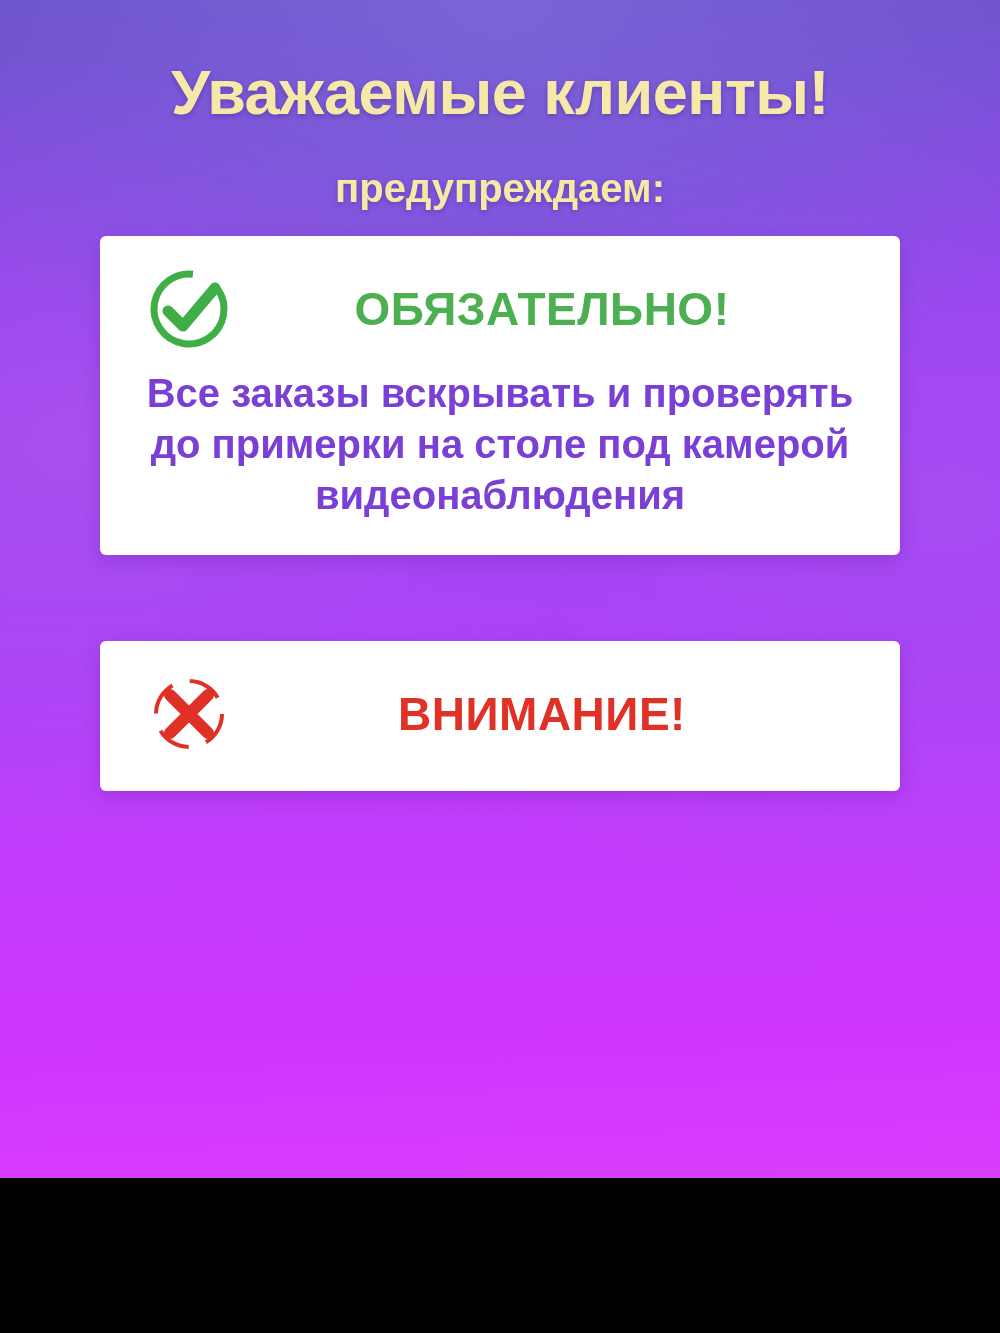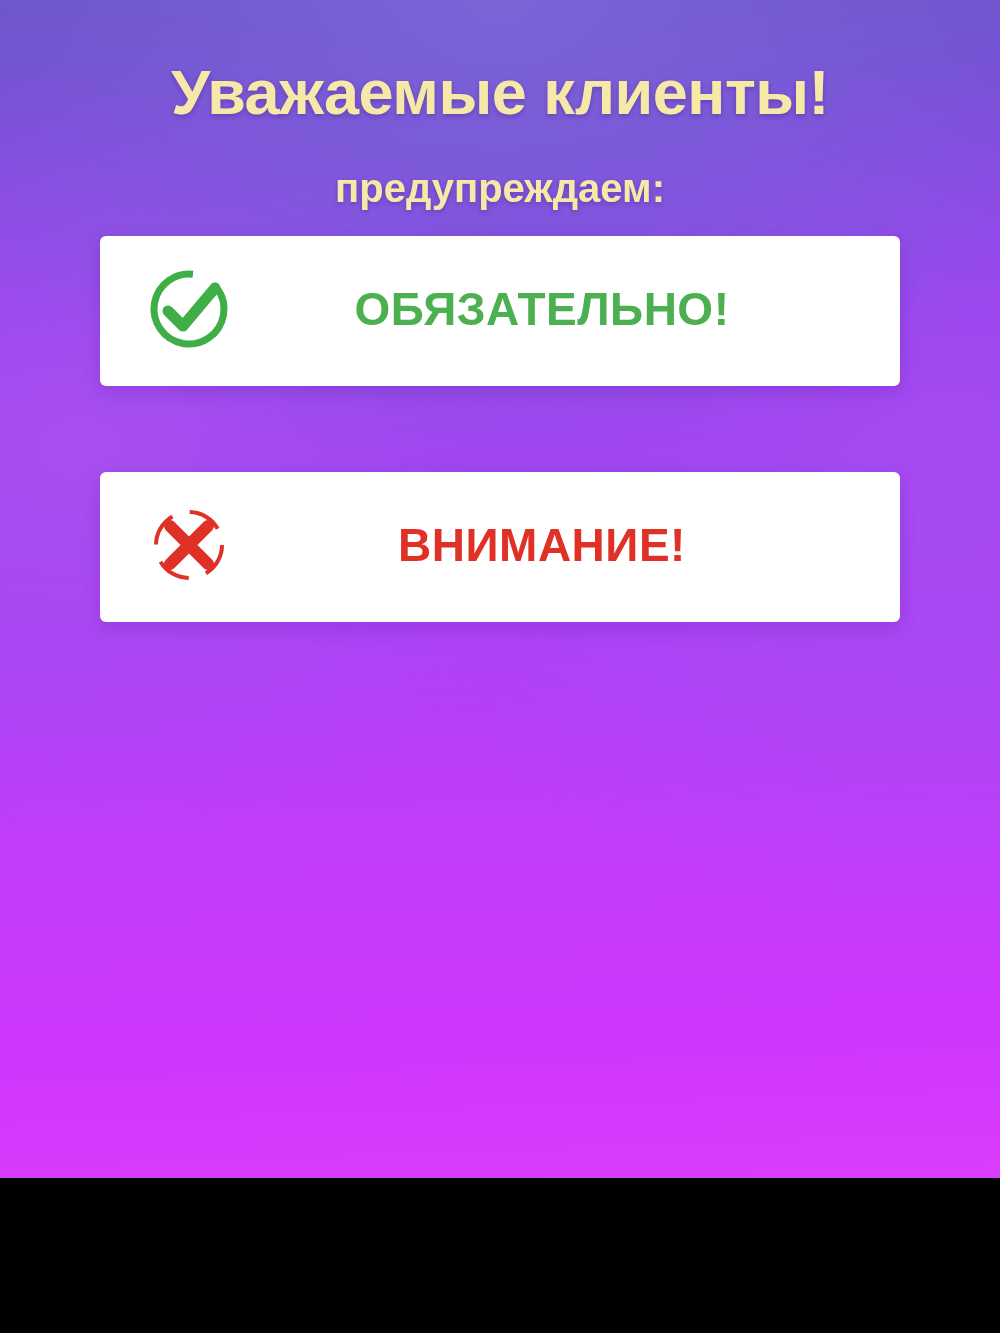--- a/index.html
+++ b/index.html
@@ -132,20 +132,21 @@
   <div class="card">
     <div class="card-head">
       <span class="icon">
         <svg width="86" height="86" viewBox="0 0 86 86" aria-hidden="true">
           <circle cx="43" cy="43" r="35" fill="none" stroke="#3fae46" stroke-width="7" stroke-dasharray="190 30" transform="rotate(-35 43 43)"></circle>
           <path d="M22 45 L37 60 L69 22" fill="none" stroke="#3fae46" stroke-width="11" stroke-linecap="round" stroke-linejoin="round"></path>
         </svg>
       </span>
       <span class="head-text head-ok">ОБЯЗАТЕЛЬНО!</span>
     </div>
+    <div class="card-body">Все заказы вскрывать и проверять до примерки на столе под камерой видеонаблюдения</div>
   </div>
 
   <div class="card">
     <div class="card-head">
       <span class="icon">
         <svg width="86" height="86" viewBox="0 0 86 86" aria-hidden="true">
           <circle cx="43" cy="43" r="33" fill="none" stroke="#e03127" stroke-width="4" stroke-dasharray="34 18"></circle>
           <path d="M24 24 L62 62 M62 24 L24 62" fill="none" stroke="#e03127" stroke-width="12" stroke-linecap="round"></path>
         </svg>
       </span>

